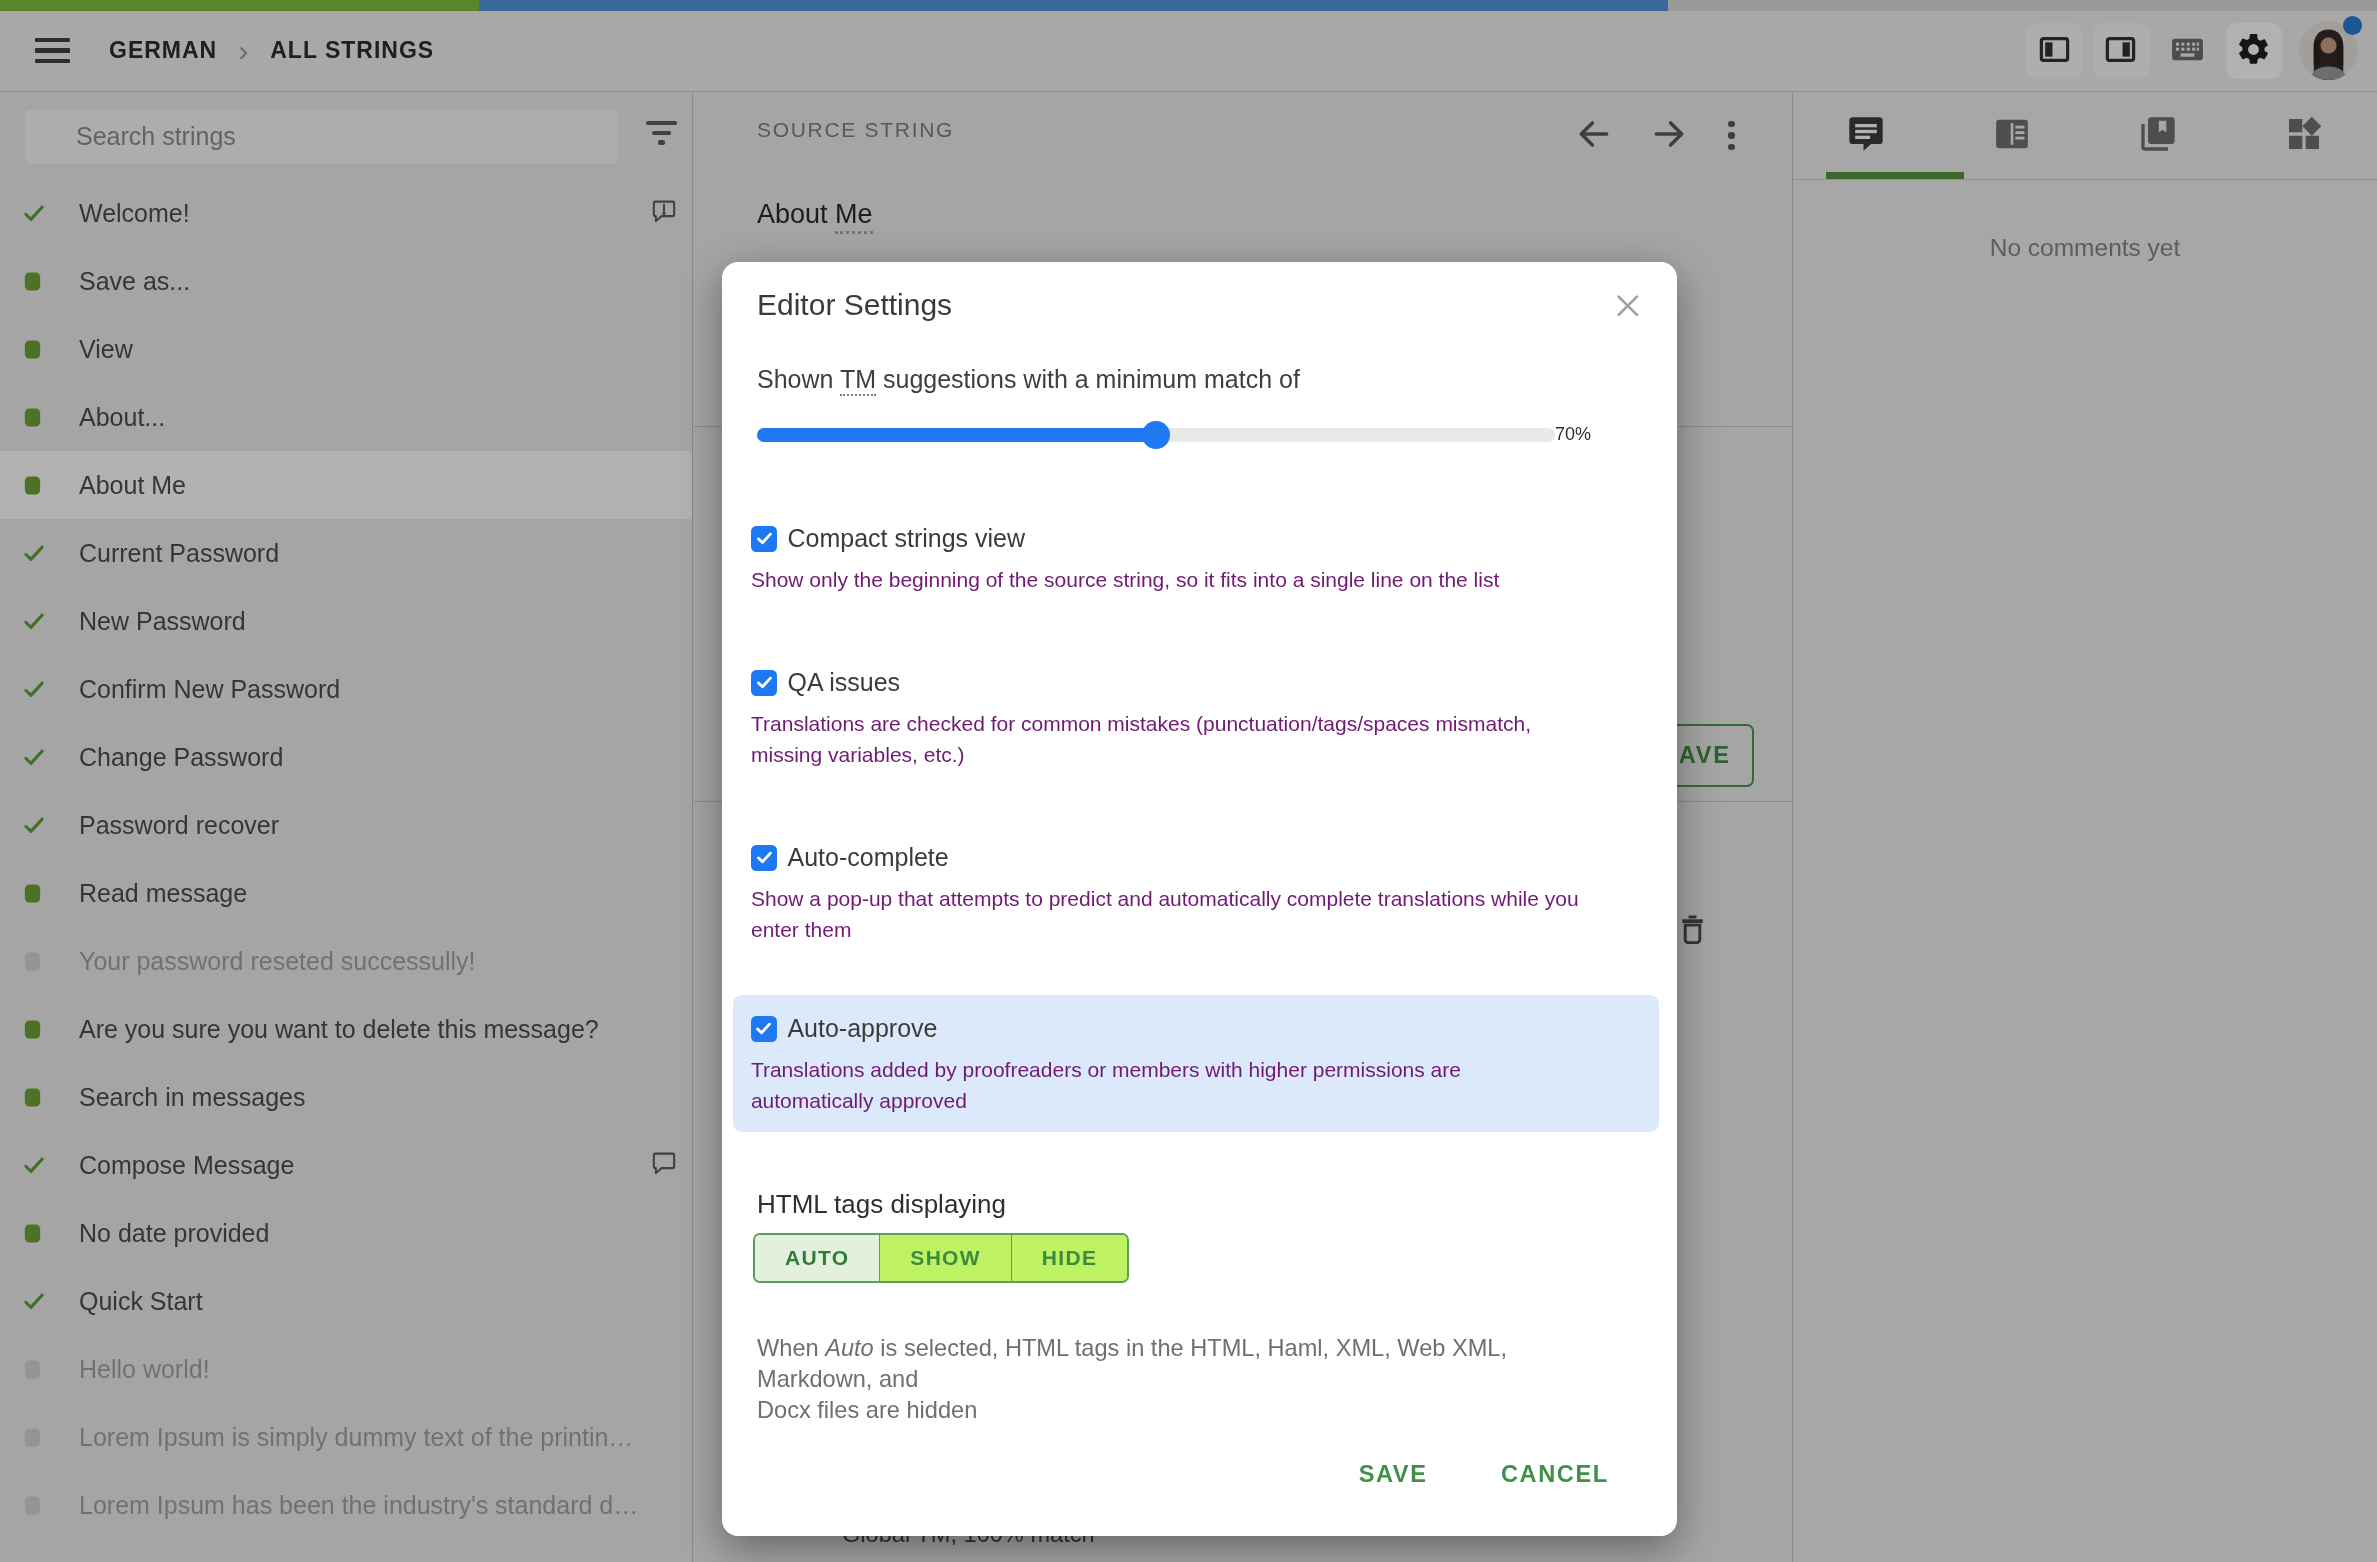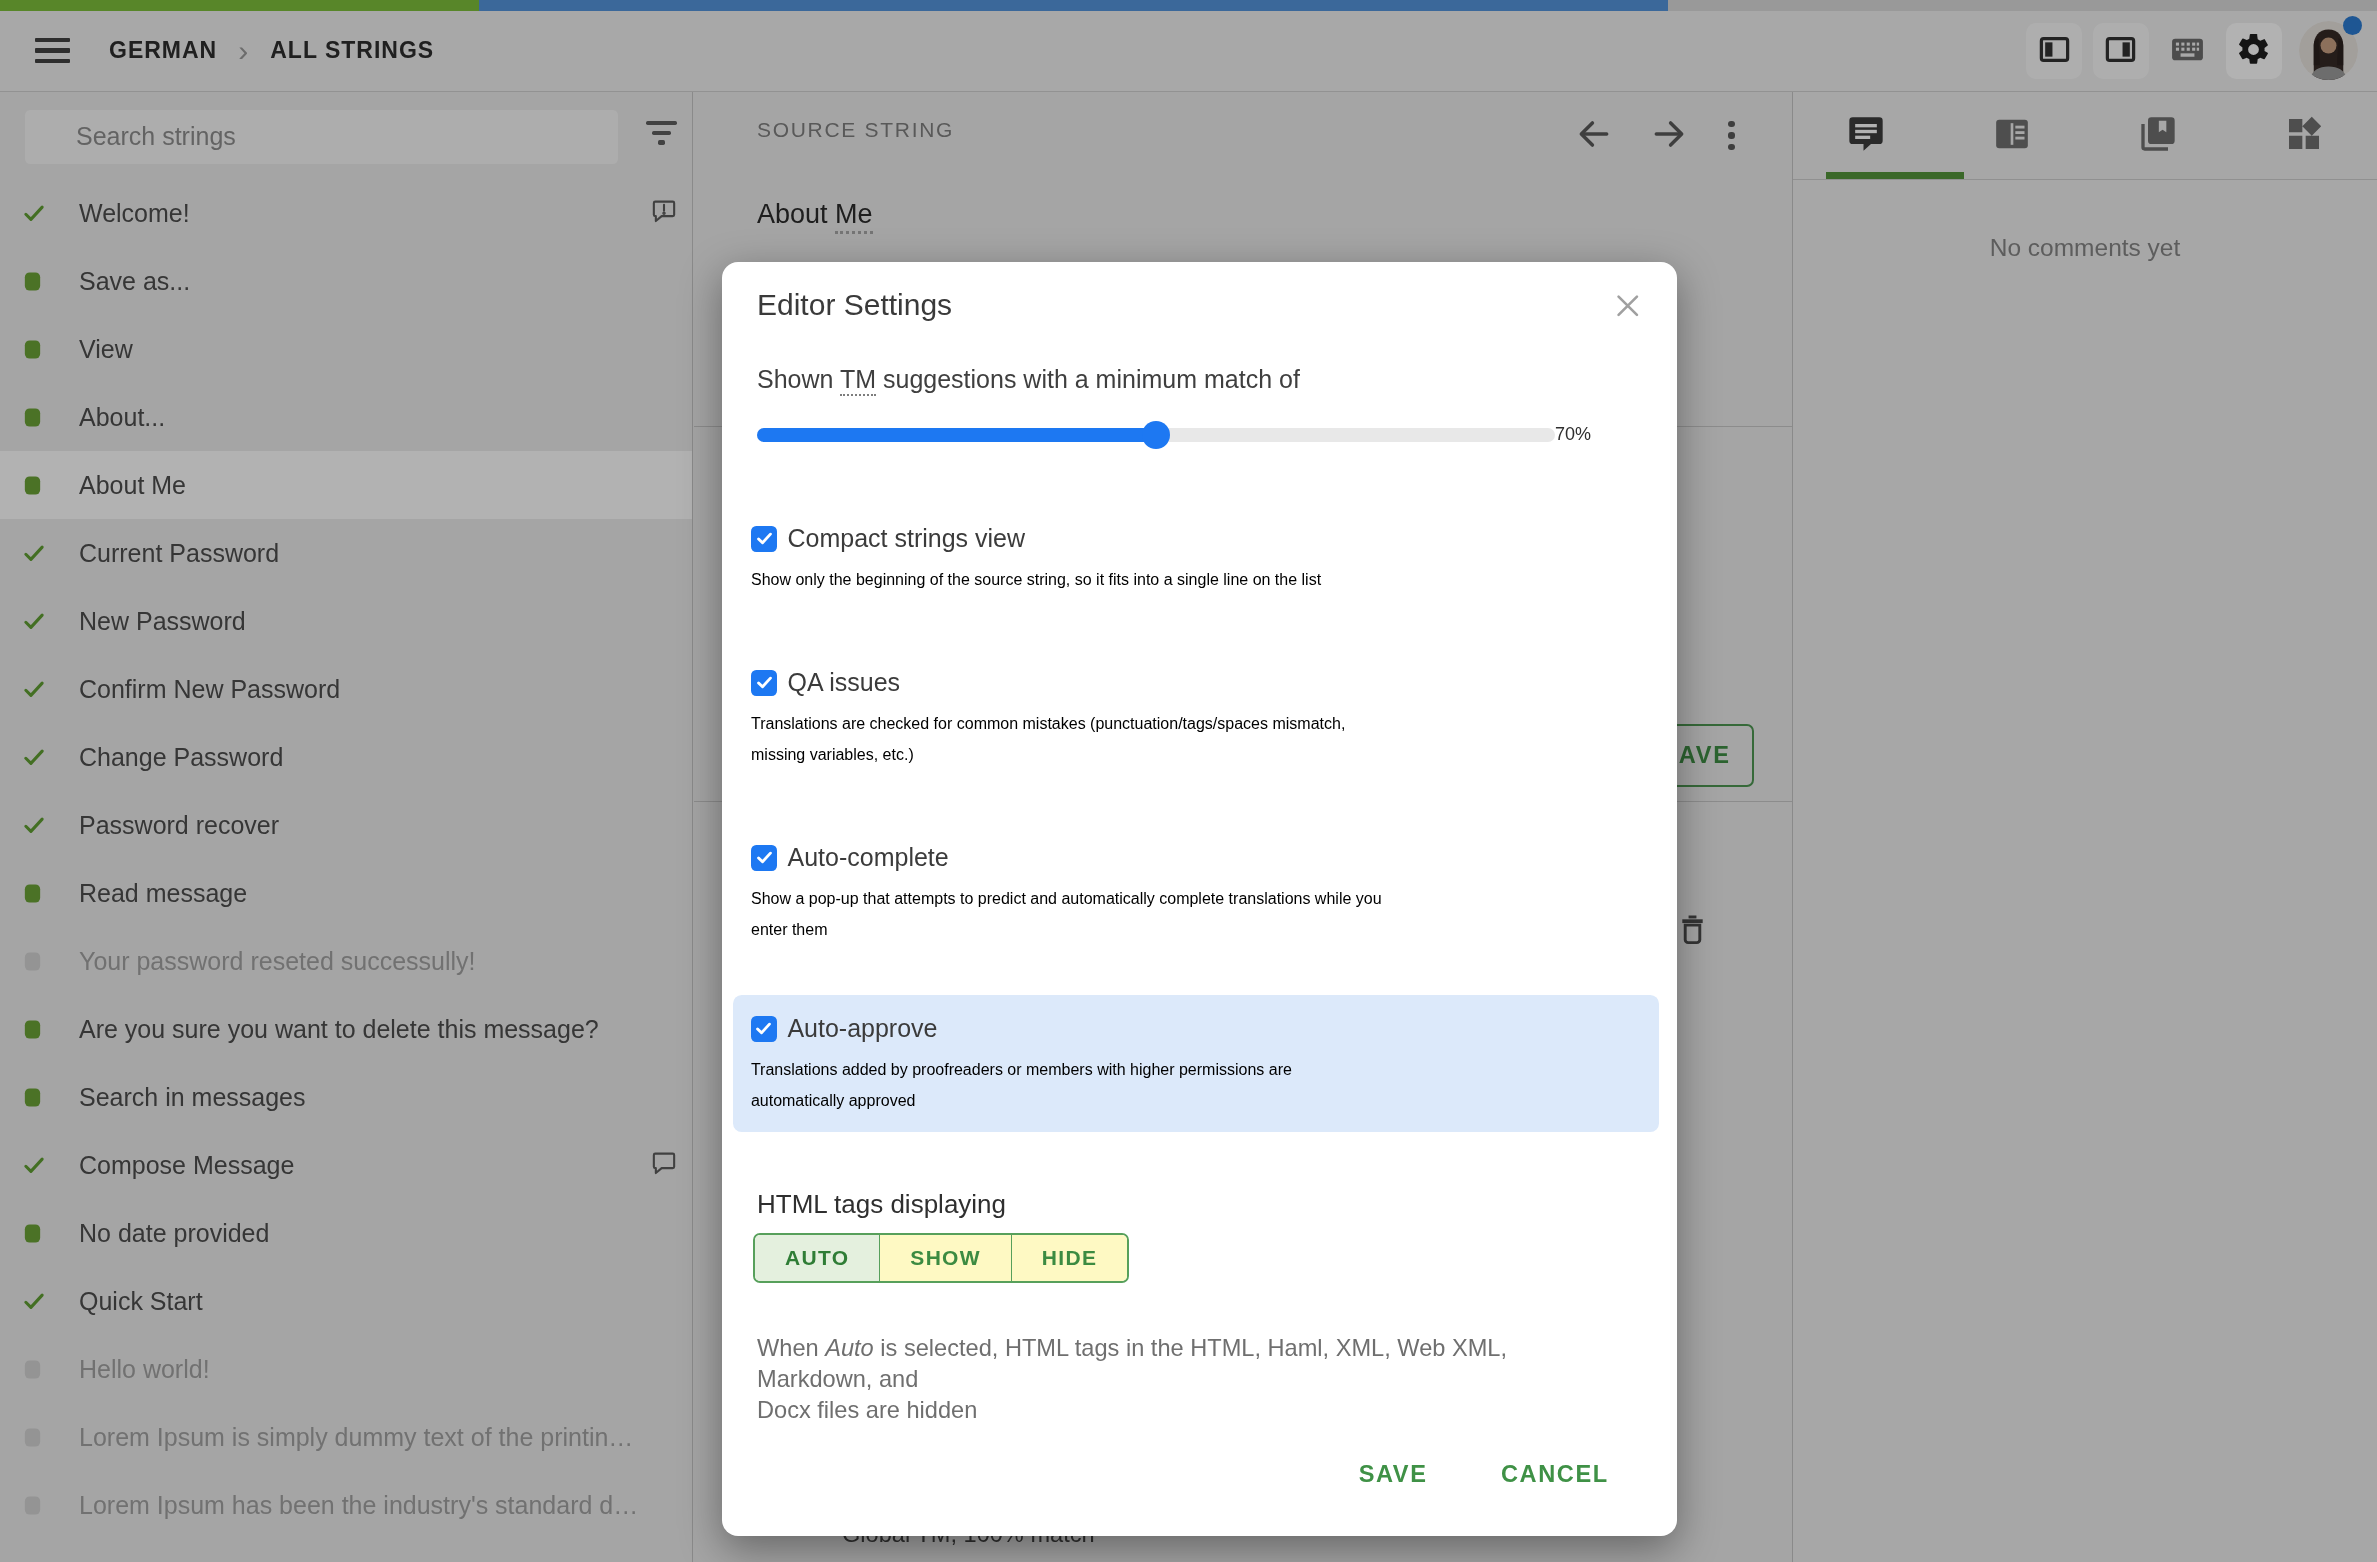--- a/index.html
+++ b/index.html
@@ -94,31 +94,31 @@
   .slider-fill{position:absolute;left:0;top:0;height:14px;background:#1d78f2;border-radius:7px 0 0 7px;}
   .slider-thumb{position:absolute;top:50%;width:28px;height:28px;border-radius:50%;background:#1d78f2;
                 transform:translate(-50%,-50%);cursor:grab;}
   .slider-value{width:87px;text-align:left;font-size:18px;color:#2e2e2e;flex:0 0 auto;}
 
   .option{position:absolute;left:29px;width:883px;}
   .opt-head{display:flex;align-items:center;}
   .checkbox{width:26px;height:26px;border-radius:5.2px;background:#1d78f2;display:flex;
             align-items:center;justify-content:center;flex:0 0 auto;cursor:pointer;}
   .opt-label{margin-left:10.5px;font-size:25px;color:#3b3b3b;}
-  .opt-desc{margin-top:11.4px;font-size:16px;color:#000000;line-height:31px;white-space:pre-line;}
+  .opt-desc{margin-top:11.4px;font-size:21px;color:#701a75;line-height:31px;white-space:pre-line;}
   .opt1{top:262px;} .opt2{top:406px;} .opt3{top:581px;}
   .option-highlight{position:absolute;left:11.4px;top:733px;width:926px;border-radius:8.7px;
                     background:#dce9fa;box-sizing:border-box;padding:19px 17.5px 15.7px 17.5px;}
   .option-highlight .opt-desc{width:840px;}
 
   .html-tags-head{position:absolute;left:35px;top:927px;font-size:26px;color:#2f2f2f;}
   .segmented{position:absolute;left:31px;top:971px;height:50px;display:flex;
              border:2.6px solid #57a05b;border-radius:7px;overflow:hidden;box-sizing:border-box;}
   .seg-btn{display:flex;align-items:center;justify-content:center;padding:0 30px;font-size:21px;
-           font-weight:bold;letter-spacing:1.3px;color:#3c8b41;background:#fef9c3;cursor:pointer;
+           font-weight:bold;letter-spacing:1.3px;color:#3c8b41;background:#bef264;cursor:pointer;
            border:none;font-family:"Liberation Sans",sans-serif;}
   .seg-btn + .seg-btn{border-left:1.7px solid #57a05b;}
   .seg-btn.selected{background:#e4f0de;color:#2f7d36;}
   .html-tags-desc{position:absolute;left:35px;top:1040px;width:866px;font-size:23.6px;color:#6f6f6f;
                   line-height:31px;white-space:pre-line;}
   .modal-actions{position:absolute;right:56px;top:1188px;display:flex;gap:49px;}
   .text-btn{background:none;border:none;font-size:23.6px;font-weight:bold;letter-spacing:1.6px;
             color:#3f9146;cursor:pointer;padding:10.5px 12.2px;font-family:"Liberation Sans",sans-serif;}
 </style>
 </head>

